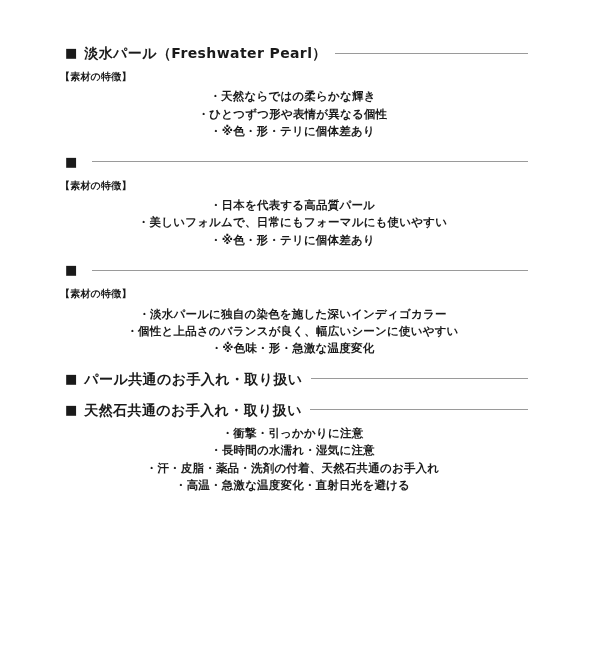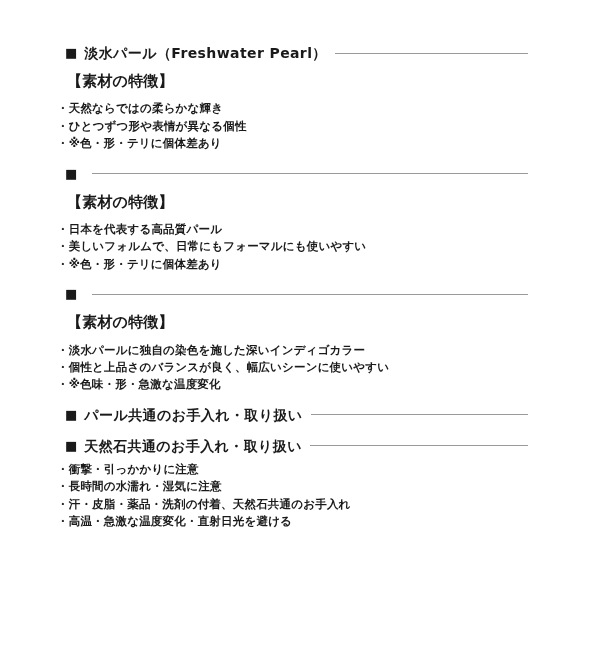--- a/index.html
+++ b/index.html
@@ -45,32 +45,33 @@
     flex: 0 0 auto;
   }
   .rule {
     flex: 1 1 auto;
     height: 1px;
     background: #9a9a9a;
     margin-left: 8px;
     min-width: 10px;
   }
   .subhead {
-    margin: 10px;
-    font-size: 15px;
+    margin: 3px;
+    font-size: 10px;
     line-height: 17.4px;
     letter-spacing: 0.2px;
   }
   .items {
     list-style: none;
     margin: 0;
     padding: 0;
     font-size: 11.5px;
     line-height: 17.4px;
     letter-spacing: 0.2px;
+    text-align: center;
   }
 </style>
 </head>
 <body>
 
 <main class="doc">
 
     <section class="sec">
       <div class="sec-head">
         <span class="marker">■</span>

